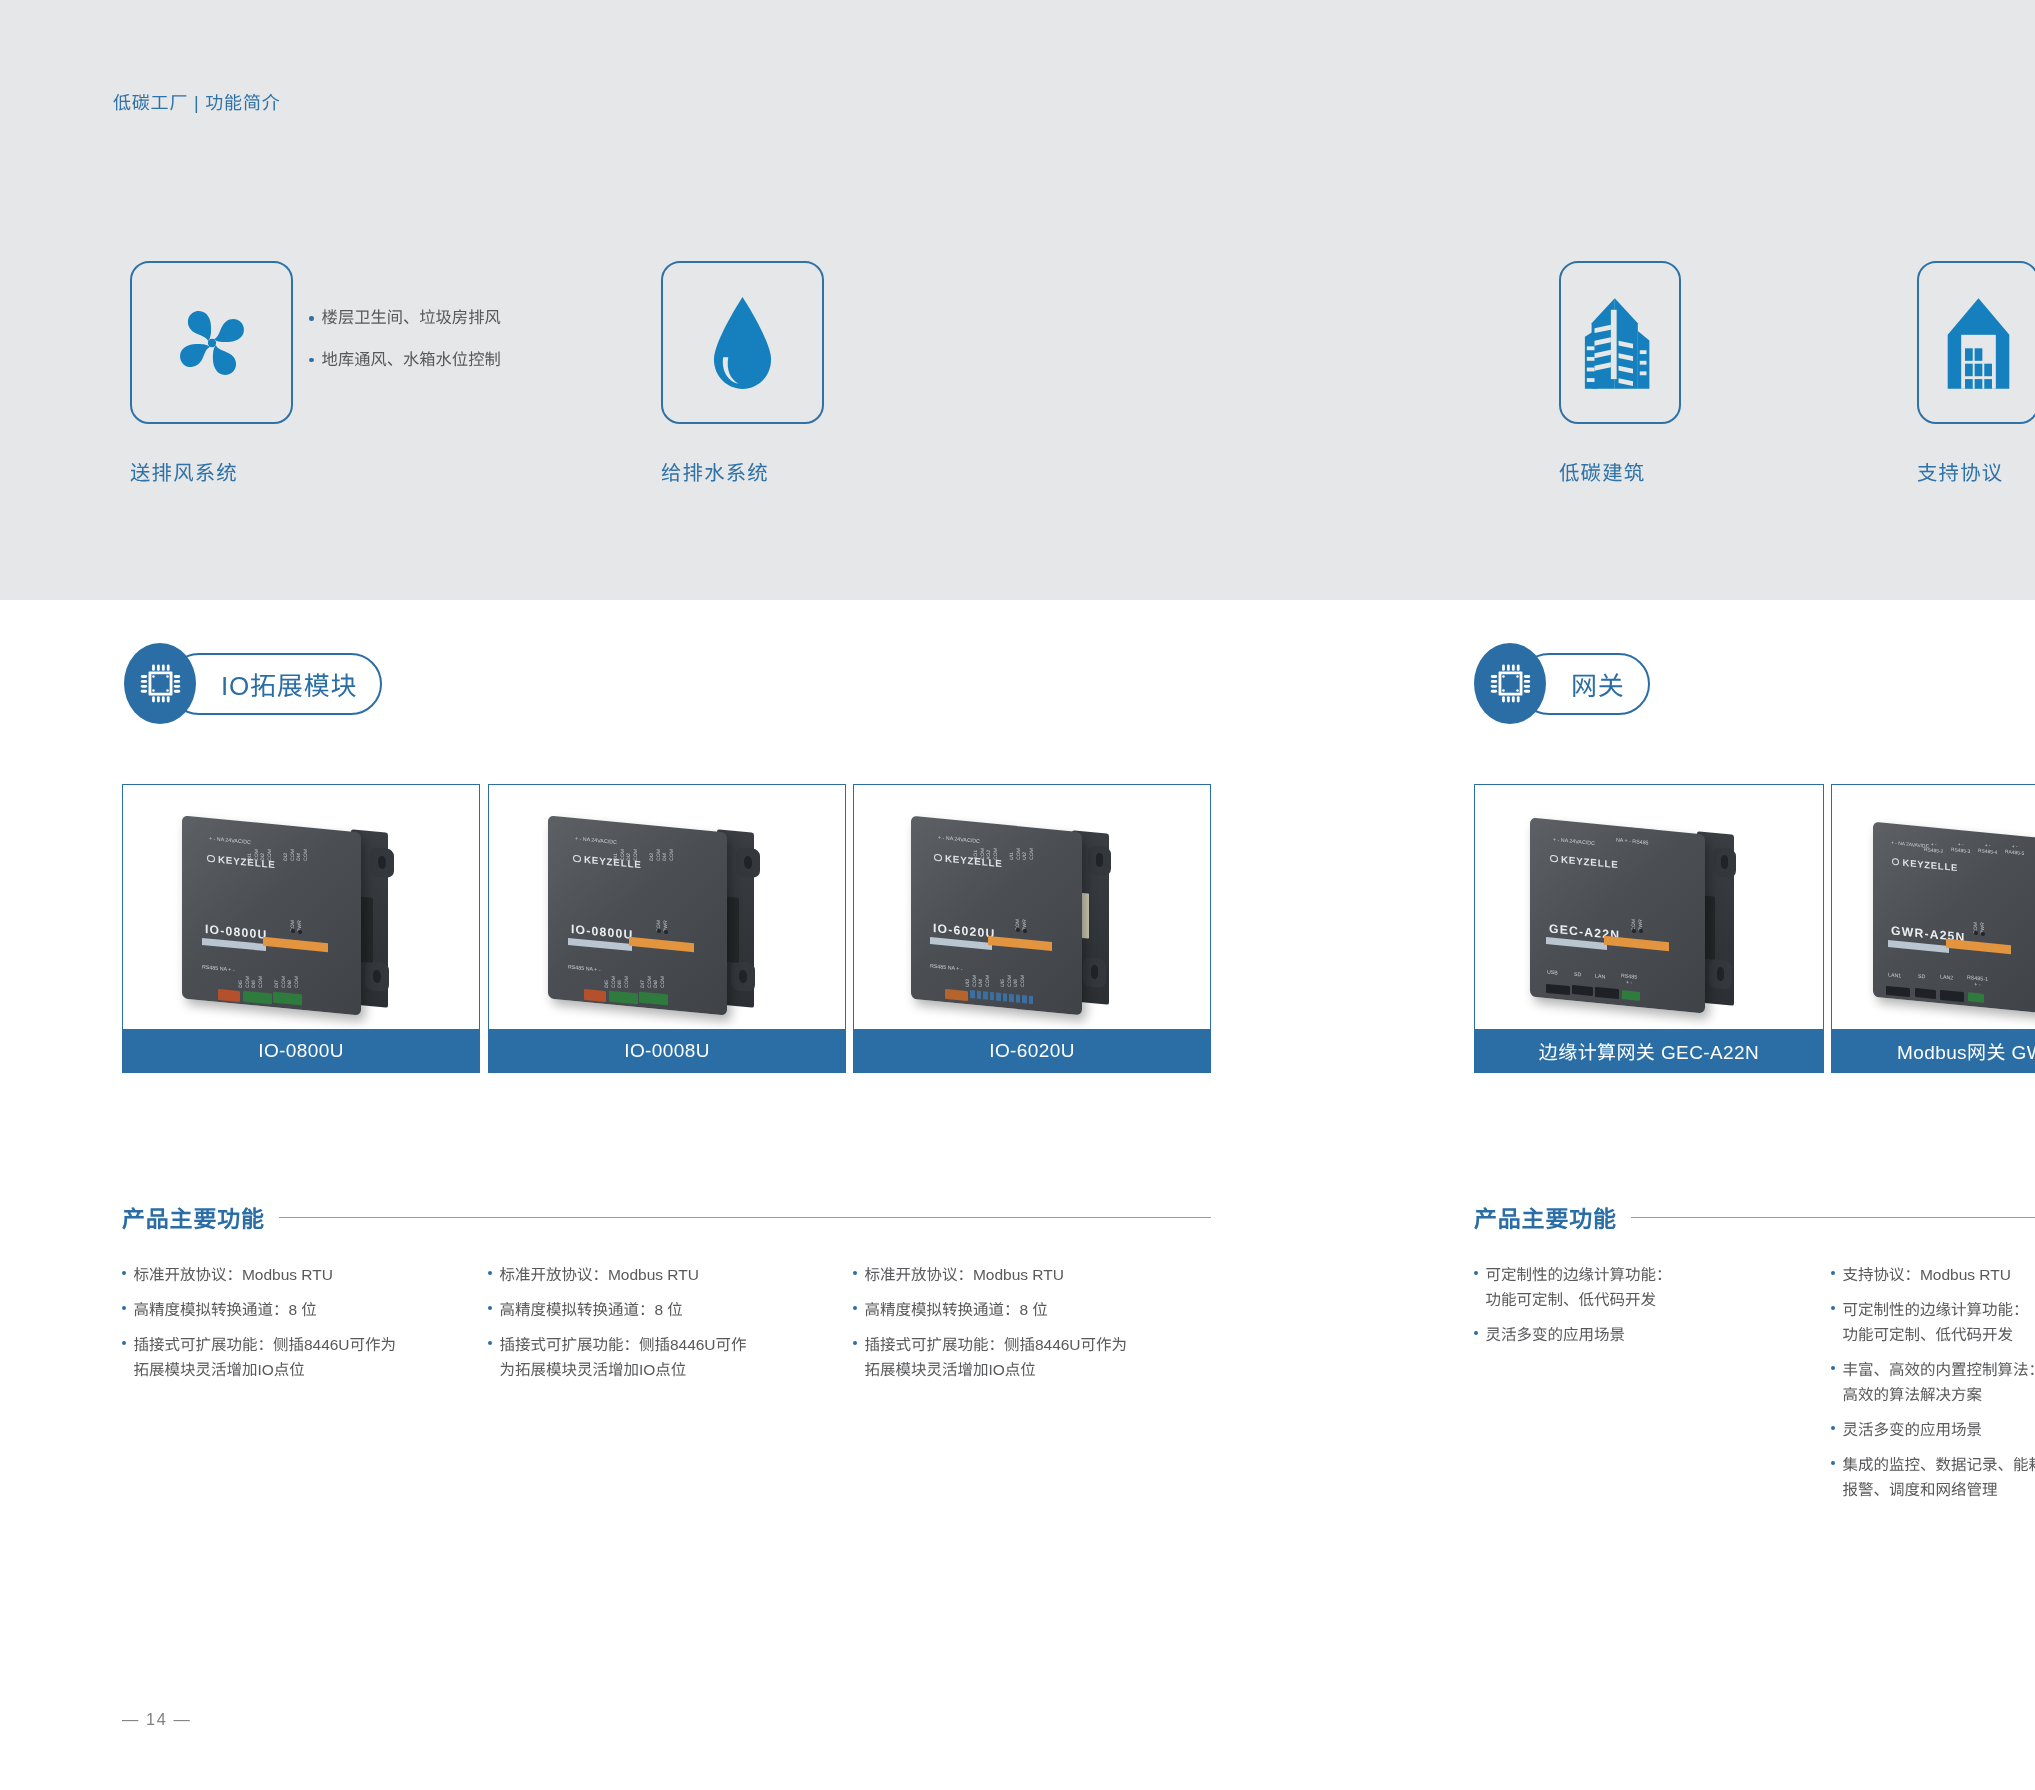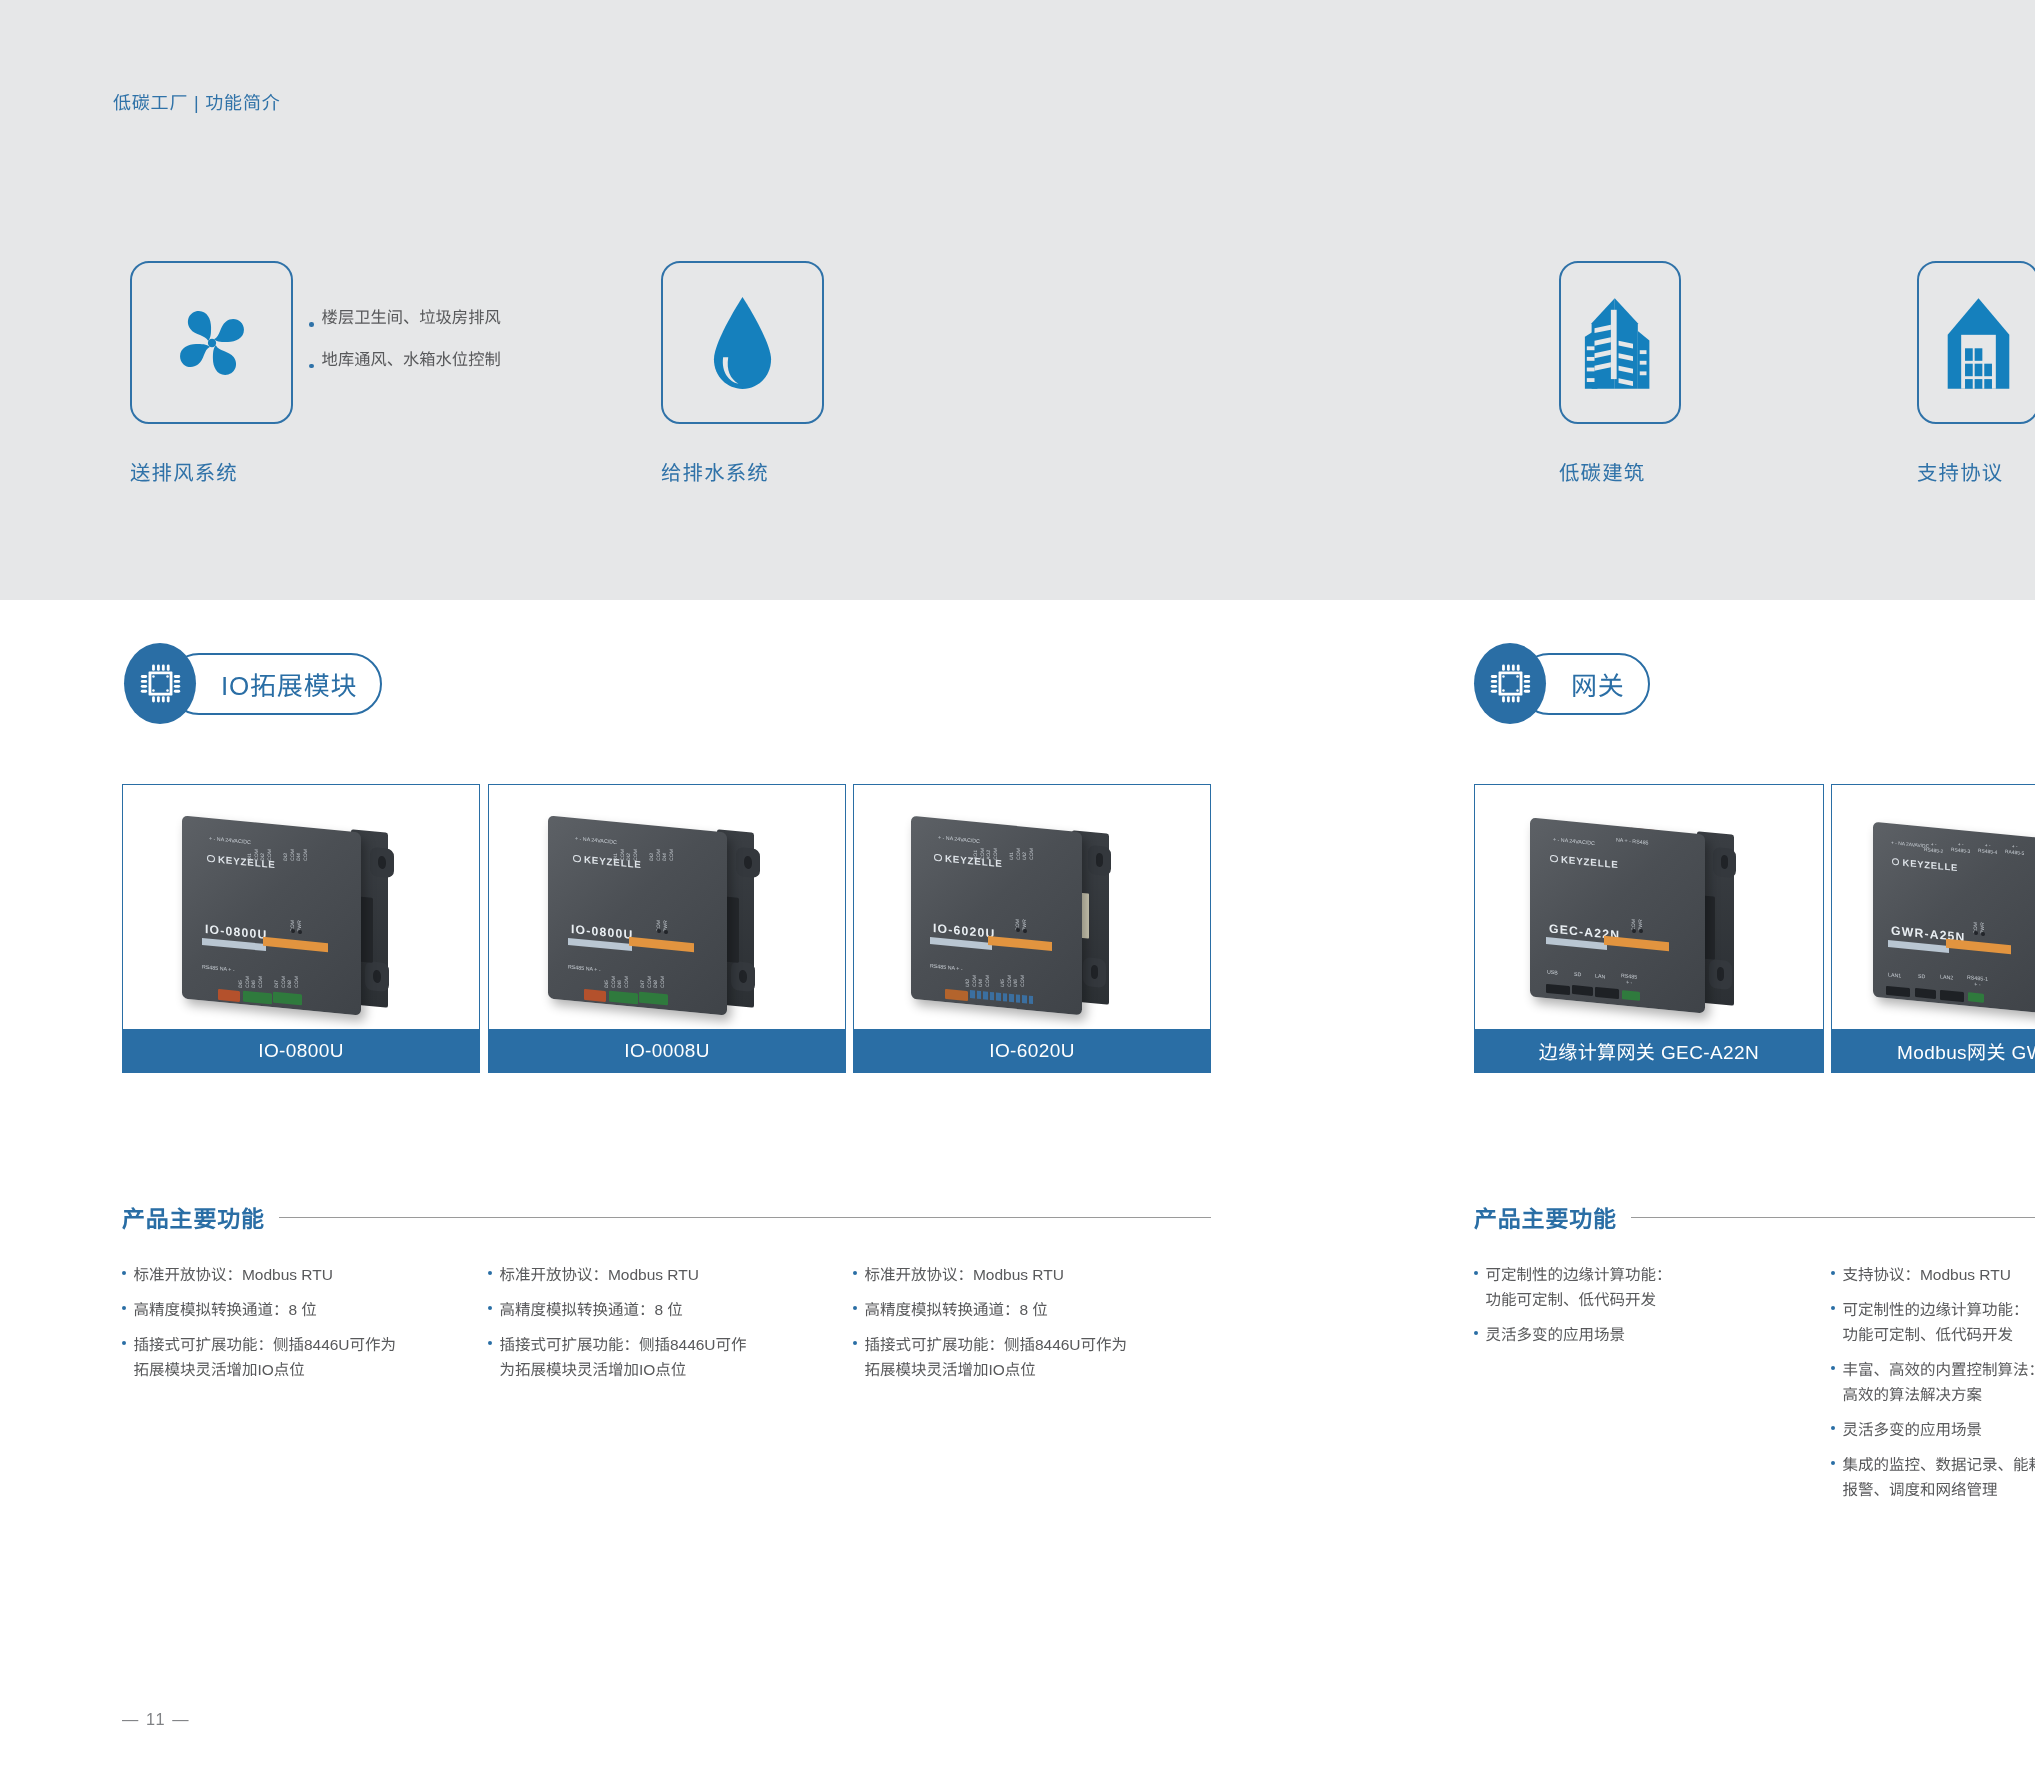--- a/index.html
+++ b/index.html
@@ -37,21 +37,21 @@
     display:flex; align-items:center; justify-content:center;
   }
   .iconcap{
     position:absolute;
     font-size:20.4px; color:#2f72a8; letter-spacing:1.2px;
     white-space:nowrap; font-weight:300;
   }
 
   .bulletlist{ position:absolute; }
   .bulletlist .bl{
-    display:flex; align-items:flex-end;
+    display:flex; align-items:flex-start;
     font-size:16.3px; color:#58595b; line-height:1.1;
     margin-bottom:23.6px; white-space:nowrap; font-weight:300;
   }
   .bulletlist .bl .dot{
     width:4.5px; height:4.5px; border-radius:50%;
     background:#2f72a8; margin-right:8.1px; margin-top:7.3px; flex:none;
   }
 
   
   .page{ position:absolute; left:0; top:600px; width:2622px; height:1190px; background:#fff; }
@@ -679,14 +679,14 @@
       <span class="d"></span>
       <span class="tx">灵活多变的应用场景</span>
     </div>
   <div class="fb">
       <span class="d"></span>
       <span class="tx">集成的监控、数据记录、能耗计量、
 报警、调度和网络管理</span>
     </div>
 </div>
 
-<div class="pagenum left">— 11 —</div>
+<div class="pagenum left">— 14 —</div>
 
 
 </body></html>

